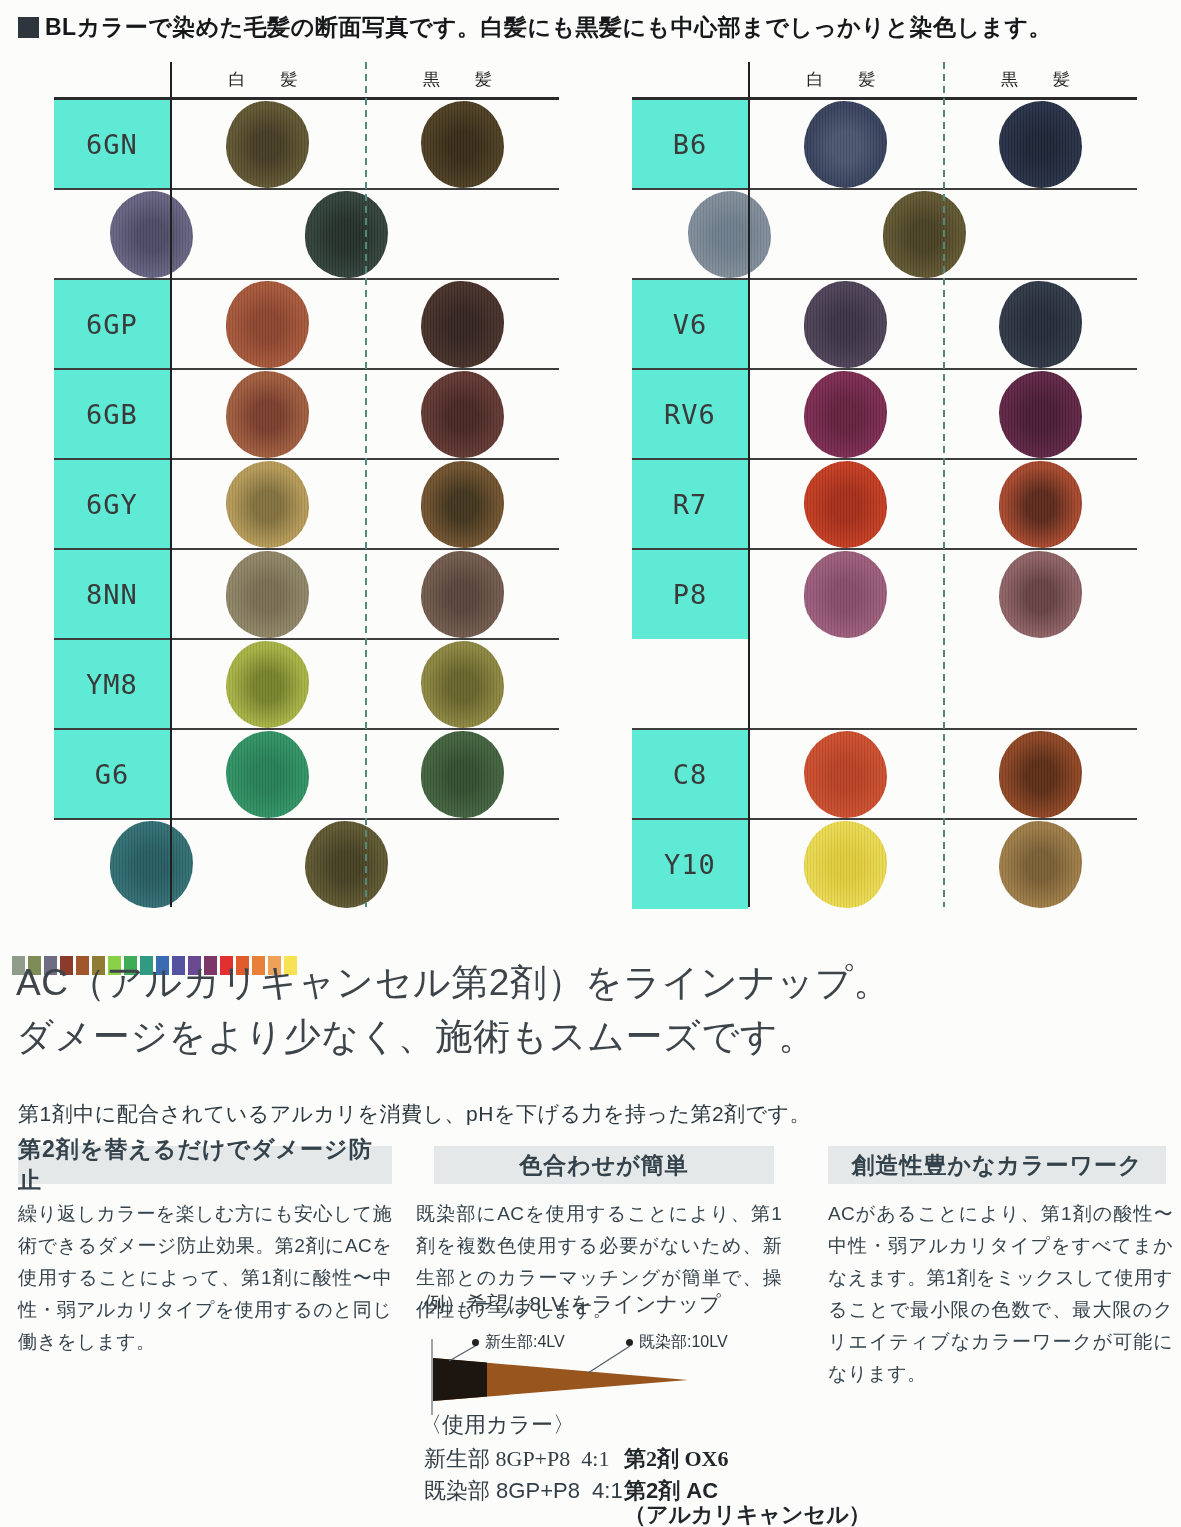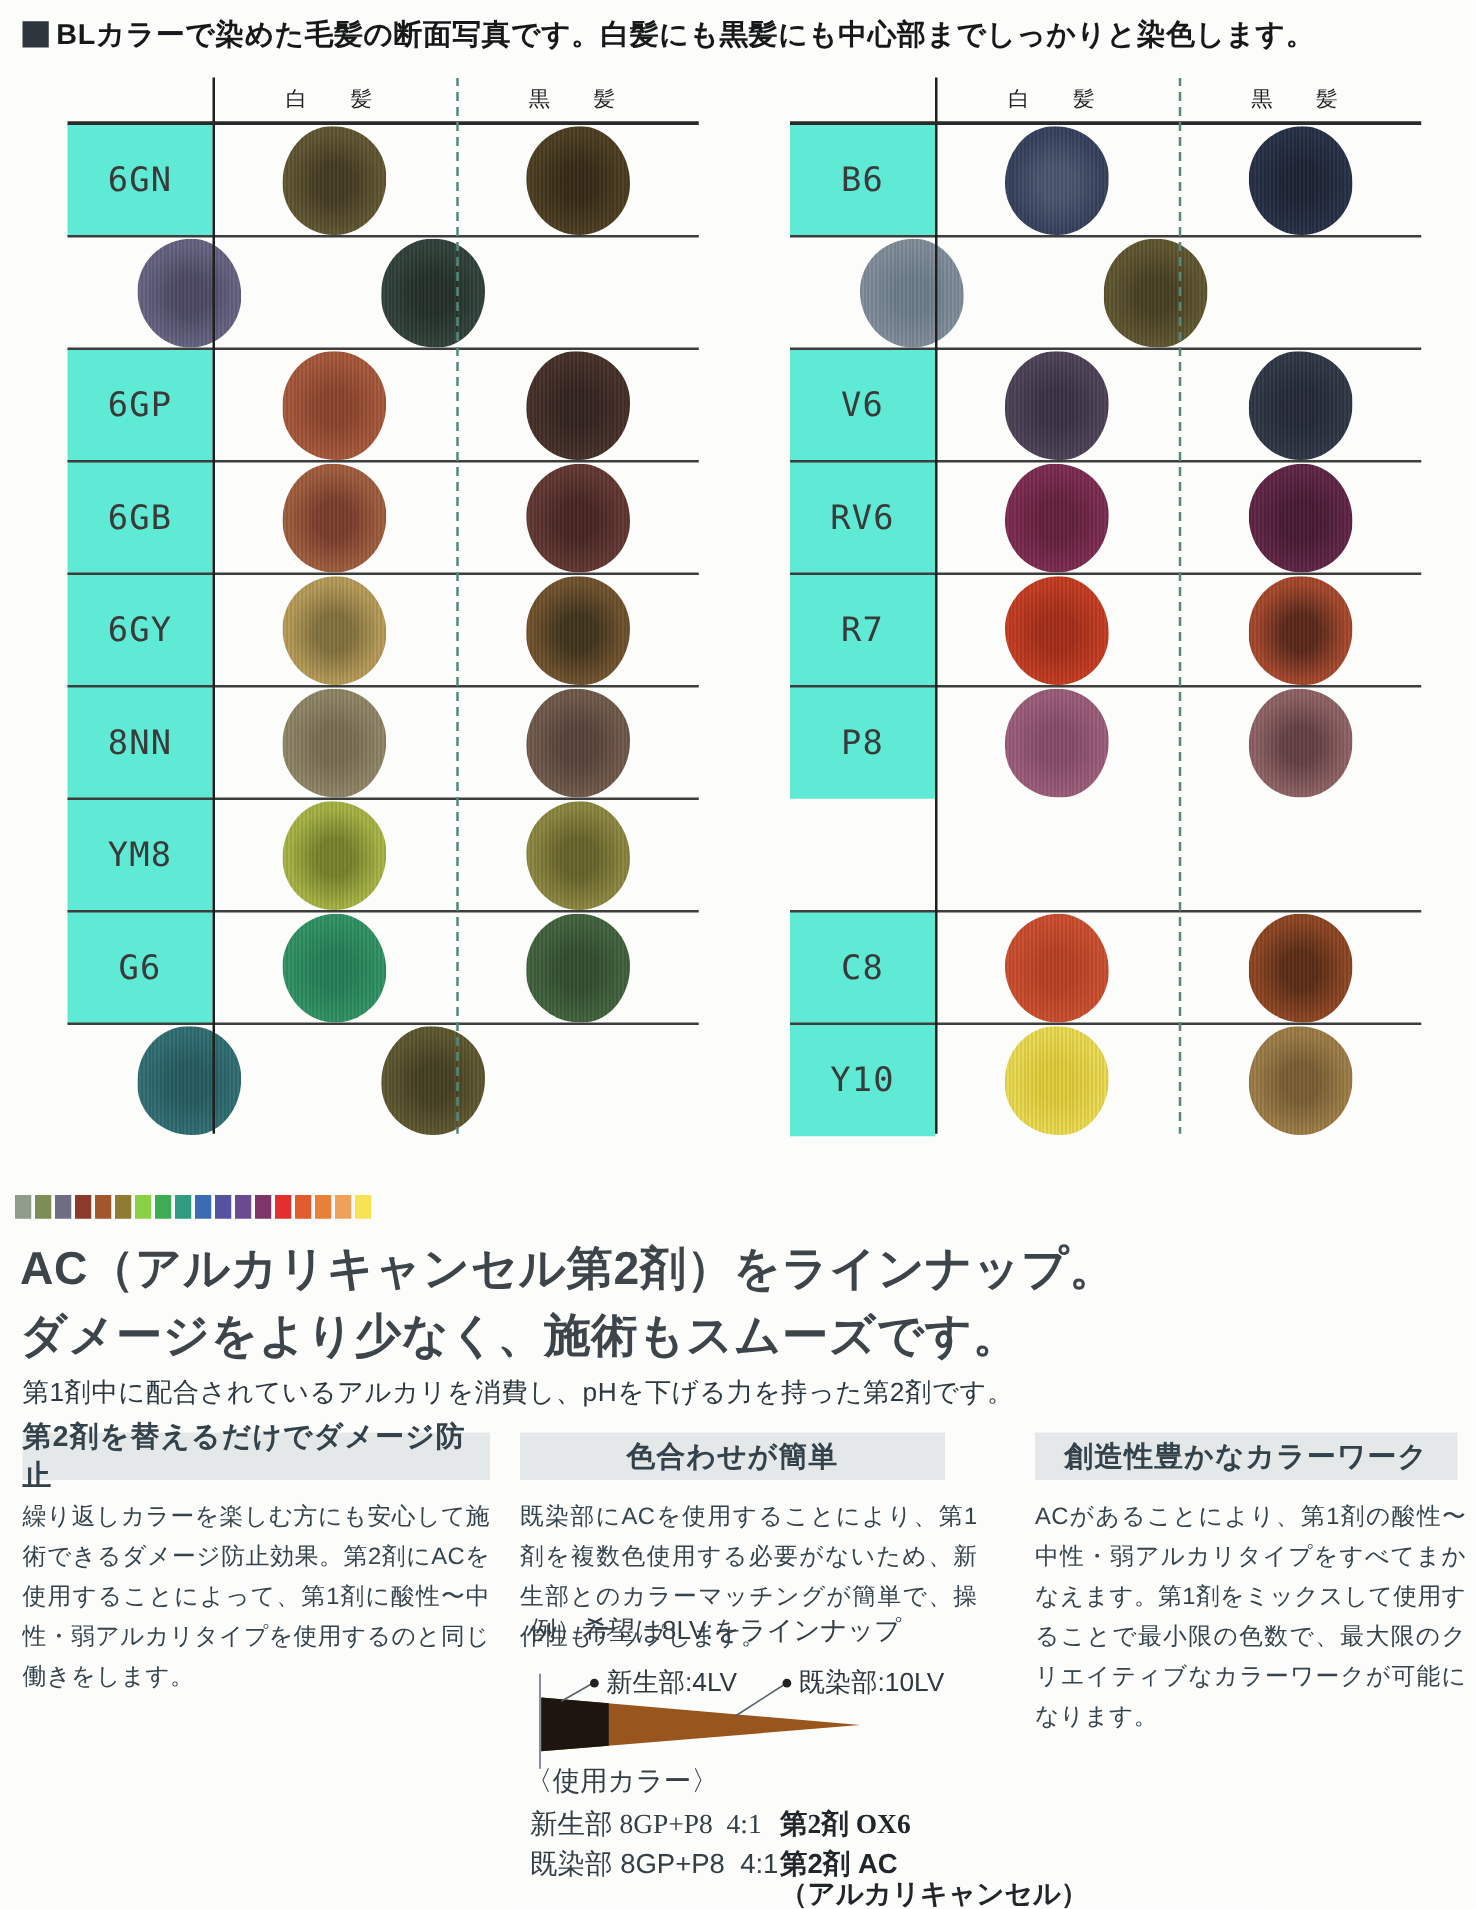--- a/index.html
+++ b/index.html
@@ -21,31 +21,31 @@
   .srow .sep{position:absolute;left:0;top:-1px;width:100%;height:2px;background:#3d3d3d;}
   .row-label{flex:0 0 116px;background:#5eead4;display:flex;align-items:center;justify-content:center;
              font-family:"DejaVu Sans Mono","Liberation Mono",monospace;font-size:27px;color:#3a3a3a;letter-spacing:1px;}
   .swatch-cell{flex:0 0 195px;display:flex;align-items:center;justify-content:center;}
   .swatch-cell.c2{flex:0 0 194px;}
   .blob{width:83px;height:87px;}
   
   .palette{position:absolute;left:12px;top:956px;display:flex;gap:3px;}
   .palette .chip{width:13px;height:19px;}
   
-  .ac-heading{position:absolute;left:16px;top:988px;font-size:37px;font-weight:bold;color:#3d454b;
+  .ac-heading{position:absolute;left:16px;top:956px;font-size:37px;font-weight:normal;color:#3d454b;
               line-height:54px;letter-spacing:0.5px;}
   .ac-intro{position:absolute;left:18px;top:1100px;font-size:21px;color:#2c383f;letter-spacing:0.5px;}
   
   .feat-hdr{position:absolute;top:1146px;height:38px;background:#e5e8e8;display:flex;align-items:center;
             justify-content:center;font-size:23px;font-weight:bold;color:#33424b;letter-spacing:1px;}
   .feat-body{position:absolute;top:1198px;font-size:19px;color:#35434c;line-height:32px;letter-spacing:0.3px;
              text-align:justify;}
   
   .example-caption{position:absolute;left:424px;top:1290px;font-size:21px;color:#333e45;}
-  .callout{position:absolute;top:1332px;display:flex;align-items:center;font-size:21px;color:#2e383e;}
+  .callout{position:absolute;top:1332px;display:flex;align-items:center;font-size:16px;color:#2e383e;}
   .callout .dot{width:7px;height:7px;border-radius:50%;background:#222;margin-right:6px;}
   .diagram-svg{position:absolute;left:418px;top:1328px;}
   .usage-title{position:absolute;left:420px;top:1410px;font-size:22px;color:#333e45;}
   .usage-left{position:absolute;left:424px;font-size:22px;color:#333e45;white-space:pre;}
   .usage-right{position:absolute;left:624px;font-size:22px;font-weight:bold;color:#20262a;white-space:pre;}
   .r1{top:1444px;font-family:Liberation Serif, serif;} .r2{top:1476px;} .r3{top:1500px;}
 </style>
 </head>
 <body>
 
@@ -260,21 +260,21 @@
 
   <div class="ac-heading">
     <div>AC（アルカリキャンセル第2剤）をラインナップ。</div>
     <div>ダメージをより少なく、施術もスムーズです。</div>
   </div>
   <div class="ac-intro">第1剤中に配合されているアルカリを消費し、pHを下げる力を持った第2剤です。</div>
 
   <div class="feat-hdr" style="left:18px;width:374px;">第2剤を替えるだけでダメージ防止</div>
   <div class="feat-body" style="left:18px;width:374px;">繰り返しカラーを楽しむ方にも安心して施術できるダメージ防止効果。第2剤にACを使用することによって、第1剤に酸性〜中性・弱アルカリタイプを使用するのと同じ働きをします。</div>
 
-  <div class="feat-hdr" style="left:416px;width:340px;">色合わせが簡単</div>
+  <div class="feat-hdr" style="left:434px;width:340px;">色合わせが簡単</div>
   <div class="feat-body" style="left:416px;width:366px;">既染部にACを使用することにより、第1剤を複数色使用する必要がないため、新生部とのカラーマッチングが簡単で、操作性もアップします。</div>
 
   <div class="feat-hdr" style="left:828px;width:338px;">創造性豊かなカラーワーク</div>
   <div class="feat-body" style="left:828px;width:345px;">ACがあることにより、第1剤の酸性〜中性・弱アルカリタイプをすべてまかなえます。第1剤をミックスして使用することで最小限の色数で、最大限のクリエイティブなカラーワークが可能になります。</div>
 
   <div class="example-caption">例）希望は8LV:をラインナップ</div>
 
   <svg class="diagram-svg" width="470" height="95" viewBox="0 0 470 95">
     <line x1="14" y1="11" x2="14" y2="87" stroke="#6a7680" stroke-width="1.3"></line>
     <polygon points="15,30 270,52 15,73" fill="#98551d"></polygon>

